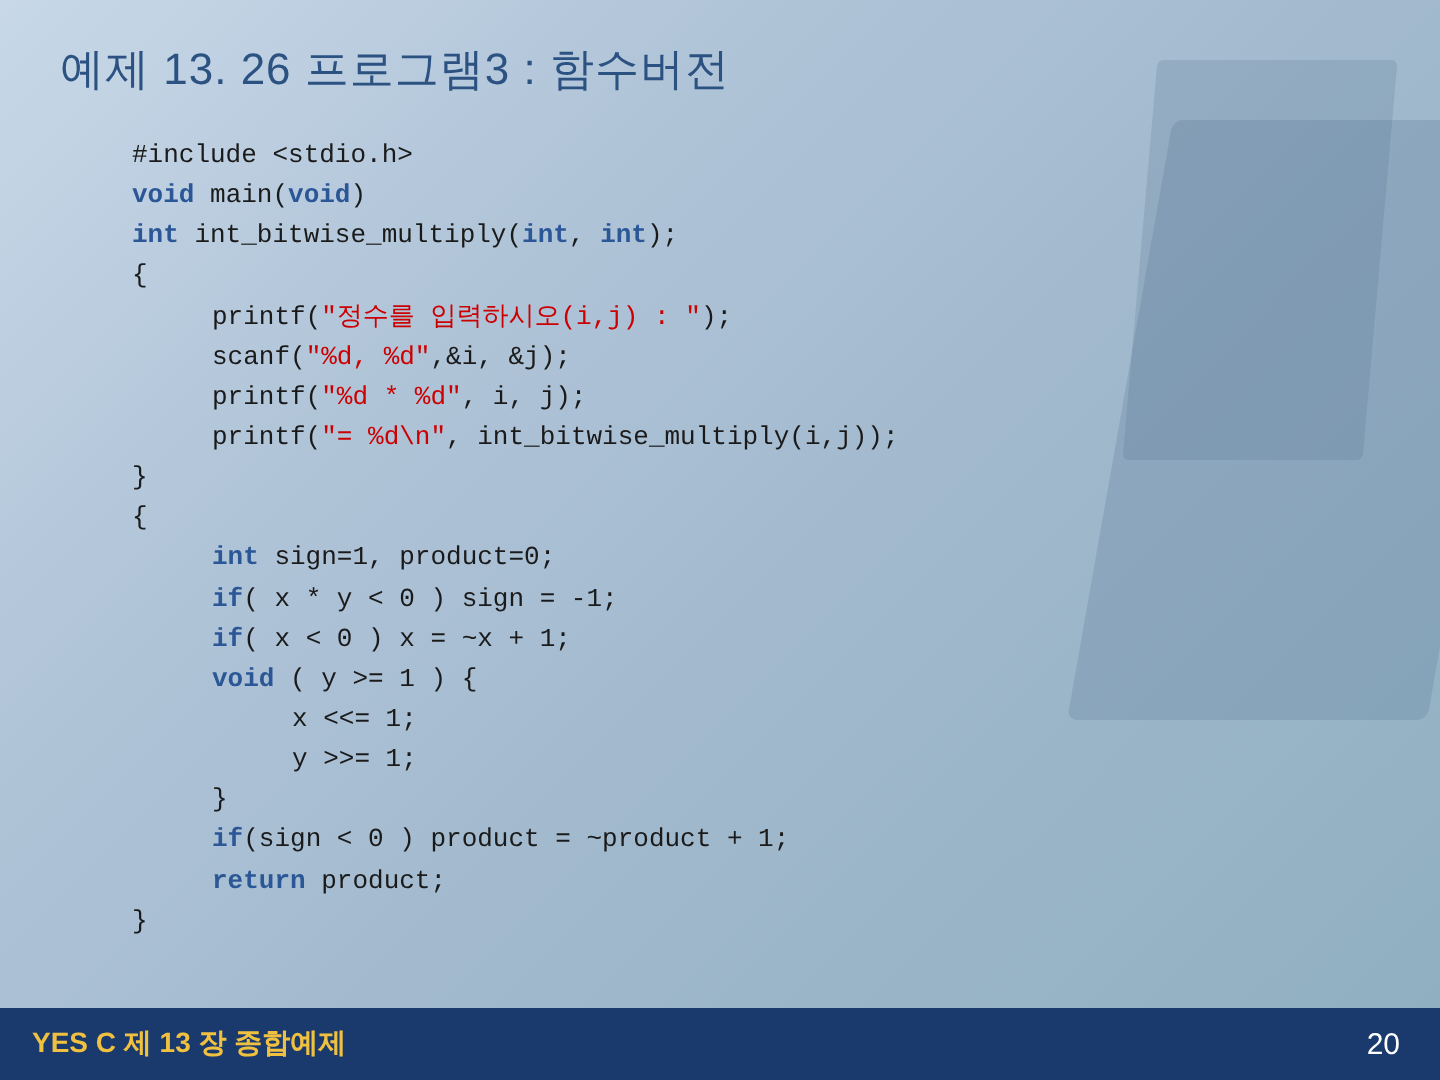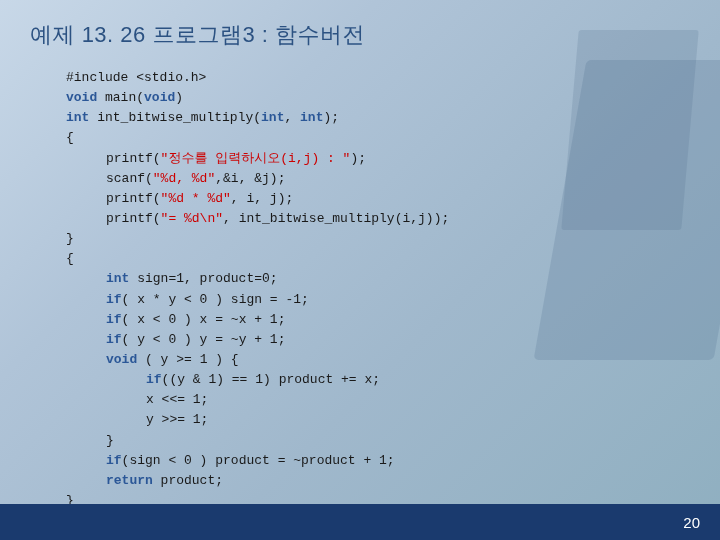--- a/index.html
+++ b/index.html
@@ -131,27 +131,26 @@
     <span class="code-line normal">{</span>
     <span class="code-line indent1 normal">printf(<span class="string-red">"정수를 입력하시오(i,j) : "</span>);</span>
     <span class="code-line indent1 normal">scanf(<span class="string-red">"%d, %d"</span>,&amp;i, &amp;j);</span>
     <span class="code-line indent1 normal">printf(<span class="string-red">"%d * %d"</span>, i, j);</span>
     <span class="code-line indent1 normal">printf(<span class="string-red">"= %d\n"</span>, int_bitwise_multiply(i,j));</span>
     <span class="code-line normal">}</span>
     <span class="code-line normal">{</span>
     <span class="code-line indent1 normal"><span class="kw">int</span> sign=1, product=0;</span>
     <span class="code-line indent1 normal"><span class="kw">if</span>( x * y &lt; 0 ) sign = -1;</span>
     <span class="code-line indent1 normal"><span class="kw">if</span>( x &lt; 0 ) x = ~x + 1;</span>
-    <span class="code-line indent1 normal"><span class="kw">if</span>( y &lt; 0 ) y = ~y + 1;</span>
     <span class="code-line indent1 normal"><span class="kw">void</span> ( y &gt;= 1 ) {</span>
-    <span class="code-line indent2 normal"><span class="kw">if</span>((y &amp; 1) == 1) product += x;</span>
     <span class="code-line indent2 normal">x &lt;&lt;= 1;</span>
     <span class="code-line indent2 normal">y &gt;&gt;= 1;</span>
     <span class="code-line indent1 normal">}</span>
     <span class="code-line indent1 normal"><span class="kw">if</span>(sign &lt; 0 ) product = ~product + 1;</span>
     <span class="code-line indent1 normal"><span class="kw">return</span> product;</span>
     <span class="code-line normal">}</span>
   </div>
 
   <div class="bottom-bar">
+    <span class="bottom-left">YES C  제 13 장 종합예제</span>
     <span class="bottom-right">20</span>
   </div>
 </div>
 
 </body></html>

